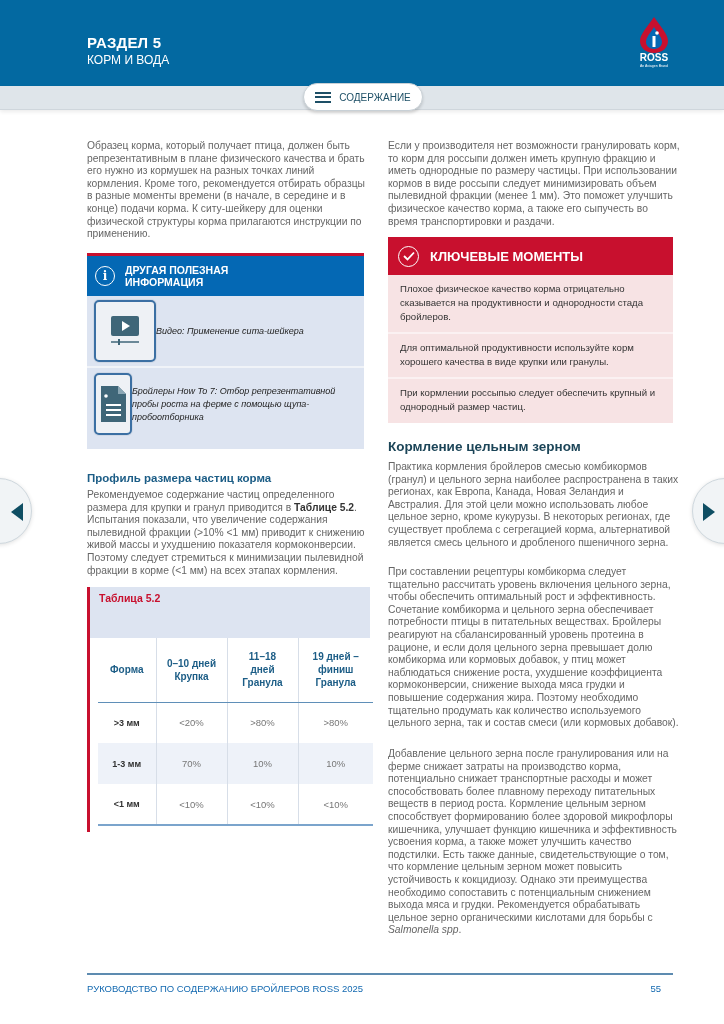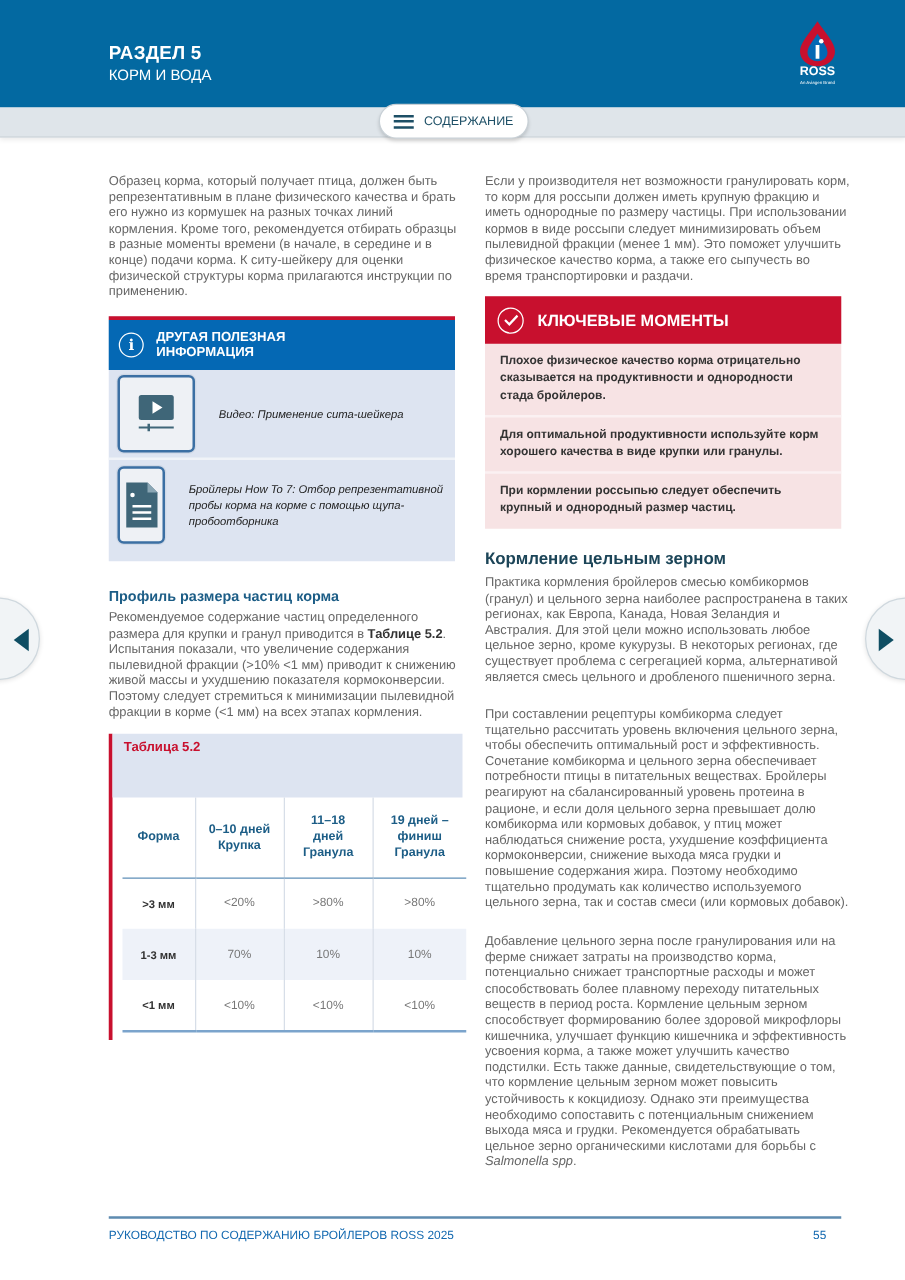--- a/index.html
+++ b/index.html
@@ -20,21 +20,21 @@
   .toc-btn .lbl { color: #1d4f66; font-size: 10px; }
 
   .text { font-size: 10.3px; line-height: 12.6px; color: #666; }
   .colL { position: absolute; left: 87px; width: 280px; }
   .colR { position: absolute; left: 388px; width: 292px; }
 
   .info-box { position: absolute; left: 87px; top: 253px; width: 277px; height: 196px; background: #dde4f1; border-top: 3px solid #c8102e; }
   .info-head { height: 40px; background: #0468b4; display: flex; align-items: center; padding-left: 8px; gap: 10px; }
   .info-icon { width: 20px; height: 20px; border: 1.6px solid #fff; border-radius: 50%; color: #fff; font-size: 12px; font-weight: bold; display: flex; align-items: center; justify-content: center; font-family: "DejaVu Serif", serif; }
   .info-title { color: #fff; font-weight: bold; font-size: 10.5px; line-height: 12px; }
-  .res-item { height: 72px; display: flex; align-items: center; gap: 19px; padding-left: 7px; border-bottom: 2px solid #f0f3f8; cursor: pointer; }
+  .res-item { height: 72px; display: flex; align-items: center; gap: 0; padding-left: 7px; border-bottom: 2px solid #f0f3f8; cursor: pointer; }
   .res-thumb { width: 62px; height: 62px; border: 2px solid #3b6fa3; border-radius: 5px; background: #eef1f5; display: flex; align-items: center; justify-content: center; box-shadow: 0 0 0 1px #cfd8e6; }
   .res-text { font-size: 9px; line-height: 13px; font-style: italic; color: #222; }
 
   .subhead { color: #1c5d86; font-weight: bold; font-size: 11.5px; }
 
   .tbl-box { position: absolute; left: 87px; top: 587px; width: 283px; height: 245px; border-left: 3px solid #c8102e; }
   .tbl-cap { background: #dde4f1; height: 51px; padding: 5px 9px; }
   .tbl-num { color: #c8102e; font-weight: bold; font-size: 10.5px; }
   .tbl-title { color: #1c5d86; font-weight: bold; font-size: 10.5px; line-height: 13px; }
   table { border-collapse: collapse; width: 275px; margin-left: 8px; }
@@ -42,21 +42,21 @@
   td { height: 41px; text-align: center; font-size: 9.5px; color: #777; }
   td.form { font-weight: bold; color: #333; font-size: 9px; }
   th + th, td + td { border-left: 1px solid #d7dee8; }
   tr.alt td { background: #eef2f9; margin-left: 15px; }
   tbody tr:last-child td { border-bottom: 2px solid #7ba4cc; }
 
   .key-box { position: absolute; left: 388px; top: 237px; width: 285px; height: 186px; background: #f7e3e4; }
   .key-head { height: 38px; background: #c8102e; display: flex; align-items: center; padding-left: 10px; gap: 11px; }
   .key-icon { width: 21px; height: 21px; border: 1.6px solid #fff; border-radius: 50%; display: flex; align-items: center; justify-content: center; }
   .key-title { color: #fff; font-weight: bold; font-size: 13px; }
-  .key-item { padding: 7px 12px 8px 12px; font-size: 9.6px; line-height: 14px; font-weight: bold; color: #333; border-bottom: 2px solid #fbf1f2; }
+  .key-item { padding: 7px 12px 8px 12px; font-size: 9.6px; line-height: 14px; font-weight: normal; color: #333; border-bottom: 2px solid #fbf1f2; }
 
   .h2 { color: #1c4558; font-weight: bold; font-size: 13.5px; }
 
   .nav-arrow { position: absolute; top: 478px; width: 66px; height: 66px; border-radius: 50%; background: #f1f4f6; border: 1px solid #cfd8de; box-shadow: 0 1px 4px rgba(0,0,0,0.12); cursor: pointer; }
   .nav-prev { left: -34px; }
   .nav-next { left: 692px; }
   .tri-l { position: absolute; left: 44px; top: 24px; width: 0; height: 0; border-top: 9px solid transparent; border-bottom: 9px solid transparent; border-right: 12px solid #0f4e63; }
   .tri-r { position: absolute; left: 10px; top: 24px; width: 0; height: 0; border-top: 9px solid transparent; border-bottom: 9px solid transparent; border-left: 12px solid #0f4e63; }
 
   .foot-line { position: absolute; left: 87px; top: 973px; width: 586px; height: 2px; background: #5d8bb0; }
@@ -112,21 +112,21 @@
     <div class="res-thumb">
       <svg width="34" height="40" viewBox="0 0 34 40">
         <path d="M5 2 H22 L30 10 V38 H5 Z" fill="#3f6678"></path>
         <path d="M22 2 V10 H30" fill="#8aa6b4"></path>
         <circle cx="10" cy="12" r="1.8" fill="#fff"></circle>
         <rect x="10" y="20" width="15" height="2" fill="#fff"></rect>
         <rect x="10" y="25" width="15" height="2" fill="#fff"></rect>
         <rect x="10" y="30" width="15" height="2" fill="#fff"></rect>
       </svg>
     </div>
-    <span class="res-text">Бройлеры How To 7: Отбор репрезентативной пробы корма на корме с помощью щупа- пробоотборника</span>
+    <span class="res-text">Бройлеры How To 7: Отбор репрезентативной пробы роста на ферме с помощью щупа- пробоотборника</span>
   </div>
 </div>
 
 <div class="subhead colL" style="top:472px;">Профиль размера частиц корма</div>
 <p class="text colL" style="top:489px; width:284px;"><span>Рекомендуемое содержание частиц определенного размера для крупки и гранул приводится в </span><b style="color:#333">Таблице 5.2</b><span>. Испытания показали, что увеличение содержания пылевидной фракции (&gt;10% &lt;1 мм) приводит к снижению живой массы и ухудшению показателя кормоконверсии. Поэтому следует стремиться к минимизации пылевидной фракции в корме (&lt;1 мм) на всех этапах кормления.</span></p>
 
 <div class="tbl-box">
   <div class="tbl-cap">
     <div class="tbl-num">Таблица 5.2</div>
   </div>

